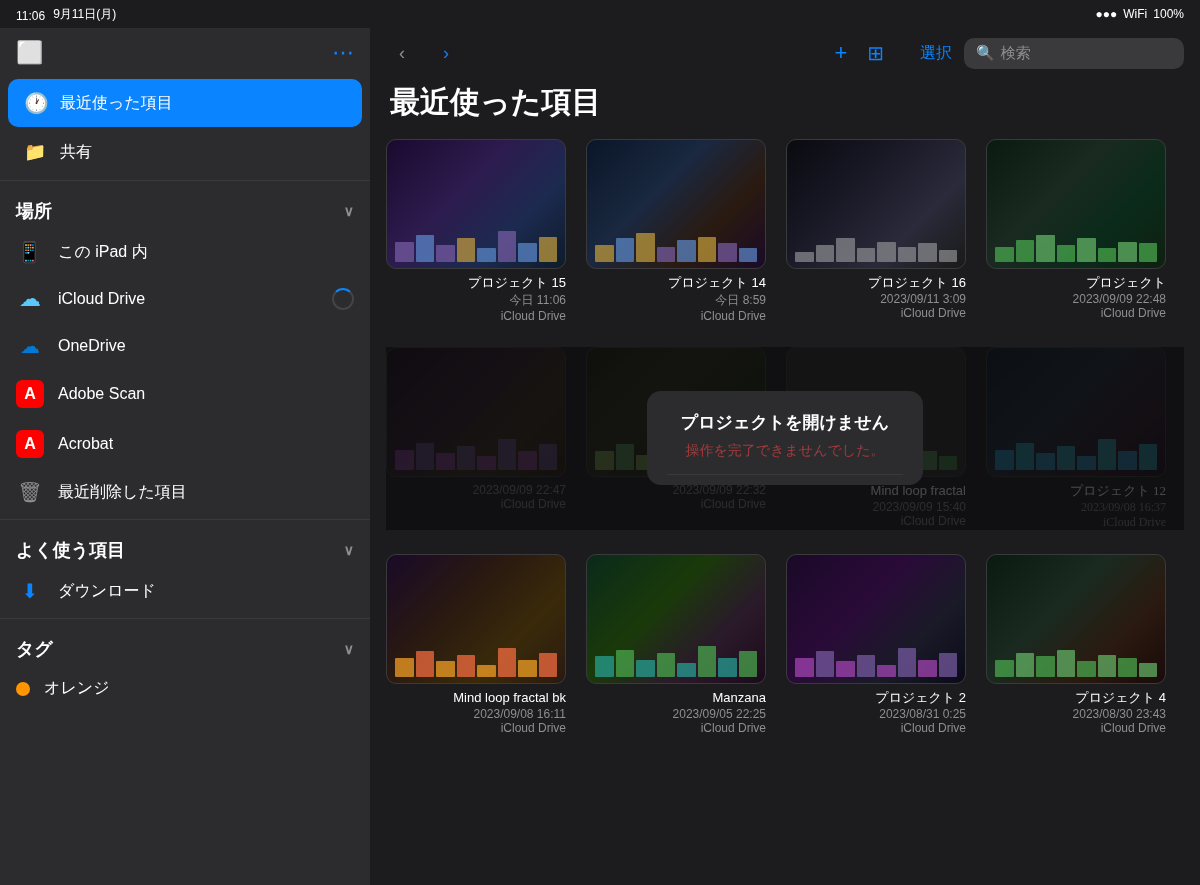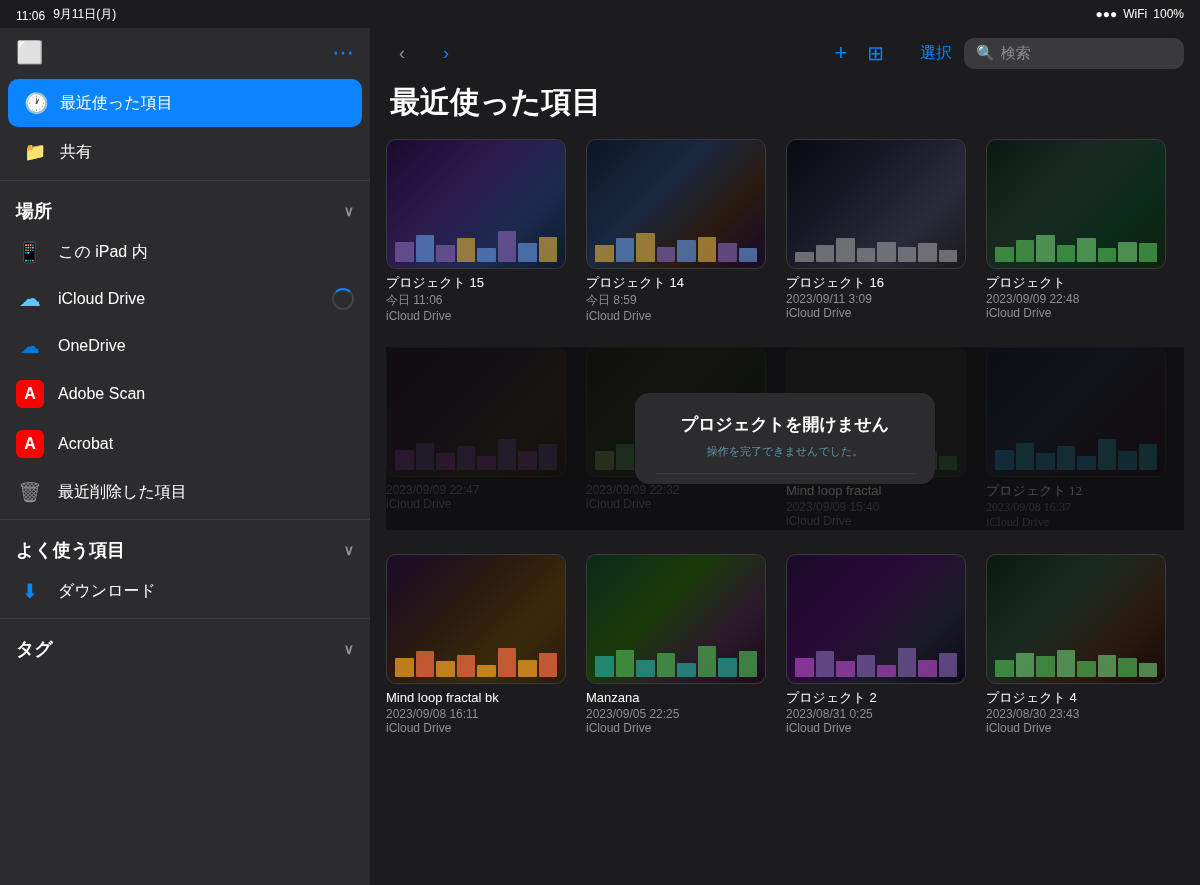--- a/index.html
+++ b/index.html
@@ -218,21 +218,21 @@
 
     .files-row {
       display: flex;
       gap: 20px;
       margin-bottom: 24px;
     }
 
     .file-item {
       display: flex;
       flex-direction: column;
-      align-items: flex-start;
+      align-items: flex-end;
       width: 180px;
       cursor: pointer;
     }
 
     .file-thumbnail {
       width: 180px;
       height: 130px;
       border-radius: 10px;
       background: #2c2c2e;
       overflow: hidden;
@@ -302,39 +302,39 @@
       background: rgba(0,0,0,0.4);
       display: flex;
       align-items: center;
       justify-content: center;
       z-index: 100;
     }
 
     .modal-dialog {
       background: #2c2c2e;
       border-radius: 14px;
-      width: 300px;
+      width: 276px;
       overflow: hidden;
     }
 
     .modal-content {
       padding: 20px 20px 10px;
       text-align: center;
     }
 
     .modal-title {
       font-size: 17px;
       font-weight: 600;
       color: #ffffff;
       margin-bottom: 8px;
     }
 
     .modal-message {
-      font-size: 11px;
-      color: #7dd3fc;
+      font-size: 14px;
+      color: #ef4444;
       opacity: 0.6;
     }
 
     .modal-divider {
       height: 1px;
       background: #3a3a3c;
       margin-top: 14px;
     }
 
     .modal-buttons {
@@ -436,20 +436,24 @@
     </div>
 
     <div class="divider"></div>
 
     <div class="sidebar-section-header">
       <span>タグ</span>
       <span class="sidebar-section-chevron">∨</span>
     </div>
 
 
+    <div class="sidebar-location-item">
+      <div class="tag-dot tag-orange"></div>
+      <span>オレンジ</span>
+    </div>
   </div>
 
   <div class="content">
 
     <div class="content-toolbar">
       <div class="toolbar-nav-btn">‹</div>
       <div class="toolbar-nav-btn active">›</div>
       <div class="toolbar-spacer"></div>
       <div class="toolbar-btn">
         <span style="font-size:22px; color:#0a84ff;">+</span>

